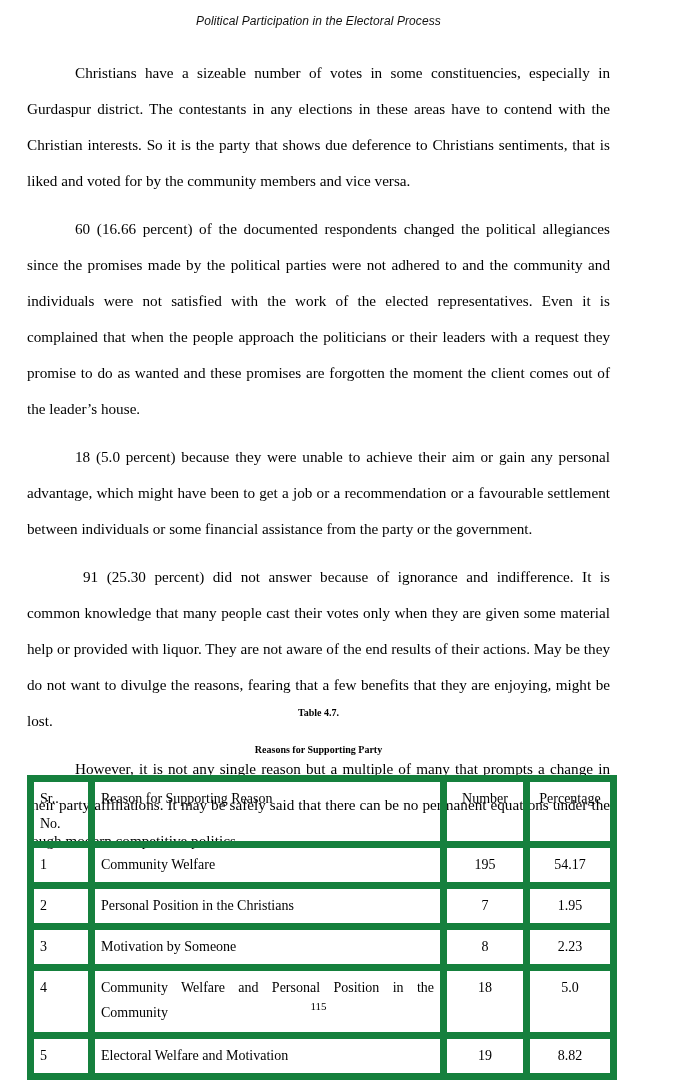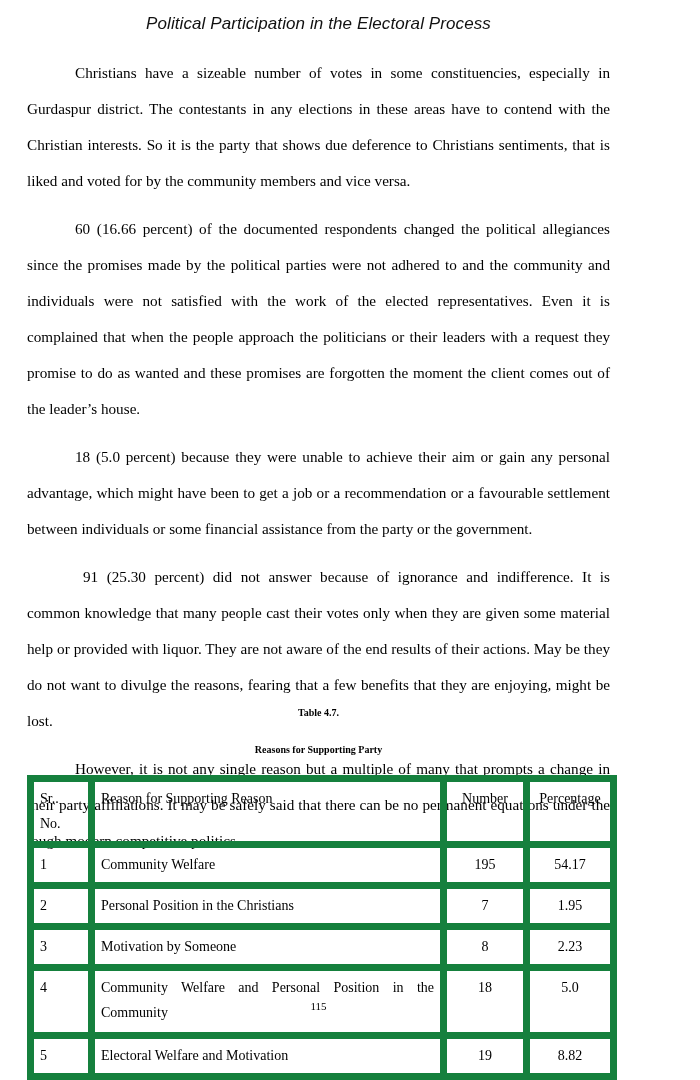--- a/index.html
+++ b/index.html
@@ -26,21 +26,21 @@
 
   
   .running-head {
     position: absolute;
     left: 27px;
     top: 14px;
     width: 583px;
     text-align: center;
     font-family: "Liberation Sans", "DejaVu Sans", sans-serif;
     font-style: italic;
-    font-size: 17px;
+    font-size: 12px;
     letter-spacing: 0.1px;
     color: #111;
   }
 
   
   .content {
     position: absolute;
     left: 27px;
     top: 55px;
     width: 583px;

